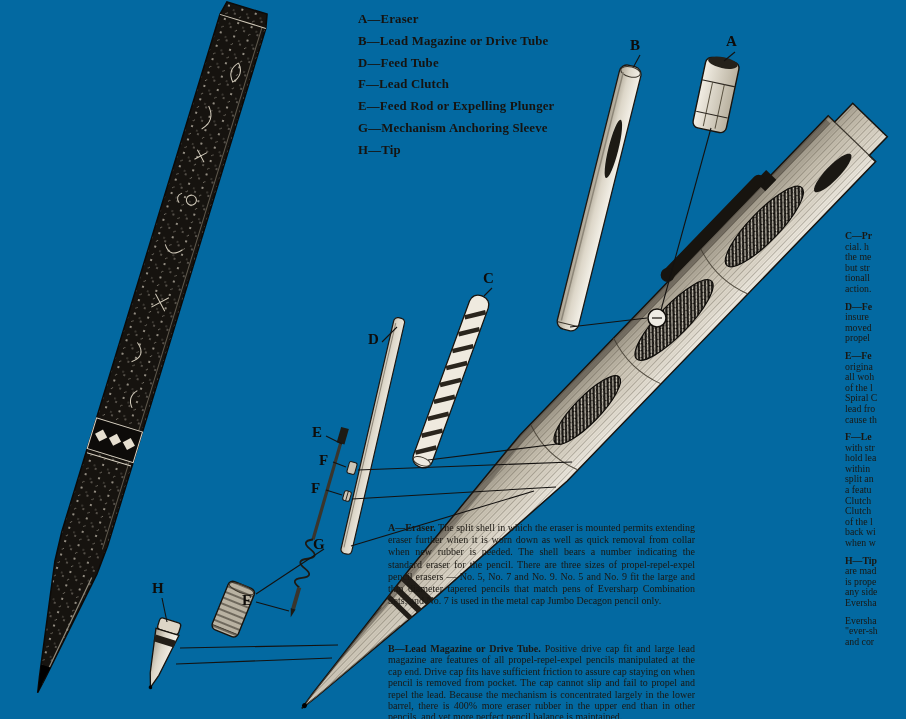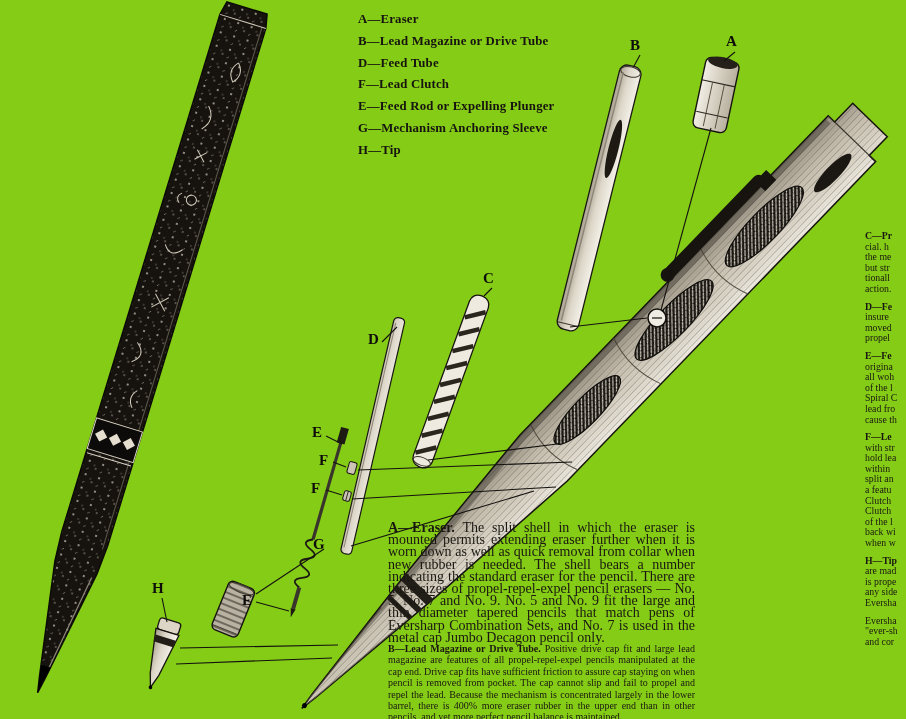--- a/index.html
+++ b/index.html
@@ -1,33 +1,33 @@
 <!DOCTYPE html>
 <html><head>
 <meta charset="utf-8">
 <style>
   * { margin:0; padding:0; box-sizing:border-box; }
   html,body { width:906px; height:719px; }
   body { font-family:"Liberation Serif", serif; background:#ffffff; }
-  .page { position:relative; width:906px; height:719px; overflow:hidden; background:#84cc16; color:#161310; }
+  .page { position:relative; width:906px; height:719px; overflow:hidden; background:#0369a1; color:#161310; }
   .svg-layer { position:absolute; left:0; top:0; width:906px; height:719px; }
 
   .legend { position:absolute; left:358px; top:9px; }
   .legend-line { font-weight:bold; font-size:12.8px; line-height:21.8px; letter-spacing:.2px; white-space:nowrap; }
 
   .callout { position:absolute; font-weight:bold; font-size:15px; line-height:1; color:#0e0c0a; }
 
-  .para { position:absolute; width:307px; font-size:14px; text-align:justify; color:#1a1712; }
+  .para { position:absolute; width:307px; font-size:10px; text-align:justify; color:#1a1712; }
   .para .lead { font-weight:bold; }
   .para-a { left:388px; top:522px; line-height:12.2px; }
   .para-b { left:388px; top:643px; line-height:11.4px; font-size:10px; }
 
   .rightcol { position:absolute; left:845px; top:231px; width:61px; overflow:hidden;
               font-size:9.8px; line-height:10.6px; white-space:nowrap; color:#1a1712; }
-  .rc-section { margin-bottom:7px;margin-left:20px; }
+  .rc-section { margin-bottom:7px; }
   .rc-heading { font-weight:bold; }
 </style>
 </head>
 <body>
 
 <div class="page">
 
   <svg class="svg-layer" viewBox="0 0 906 719">
     <defs>
       <pattern id="darkSpeck" width="14" height="14" patternUnits="userSpaceOnUse">

